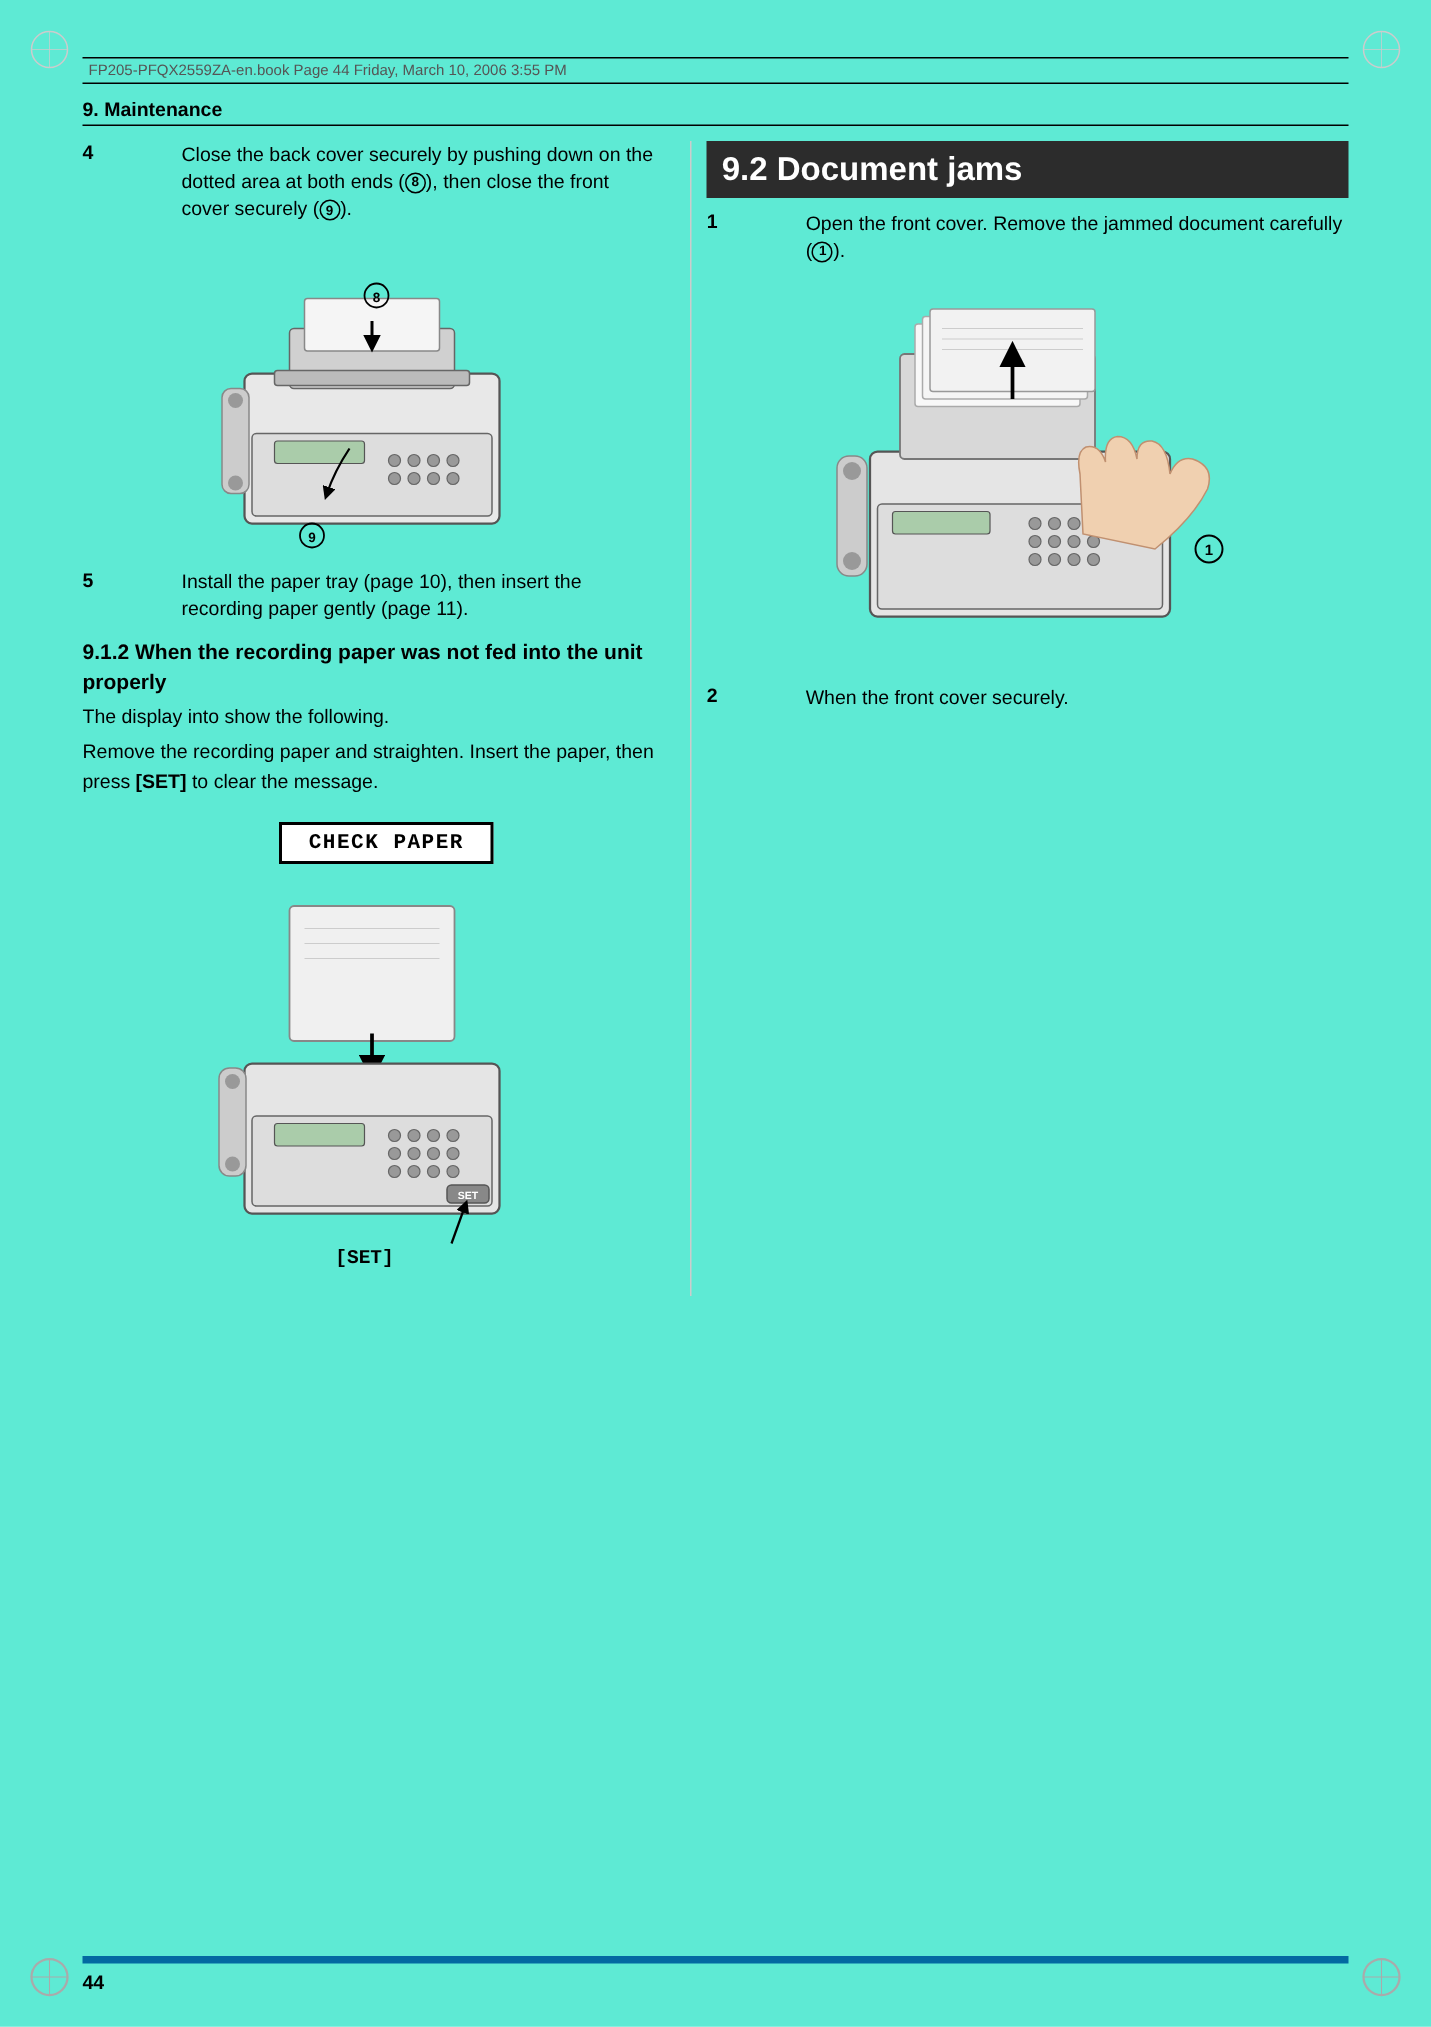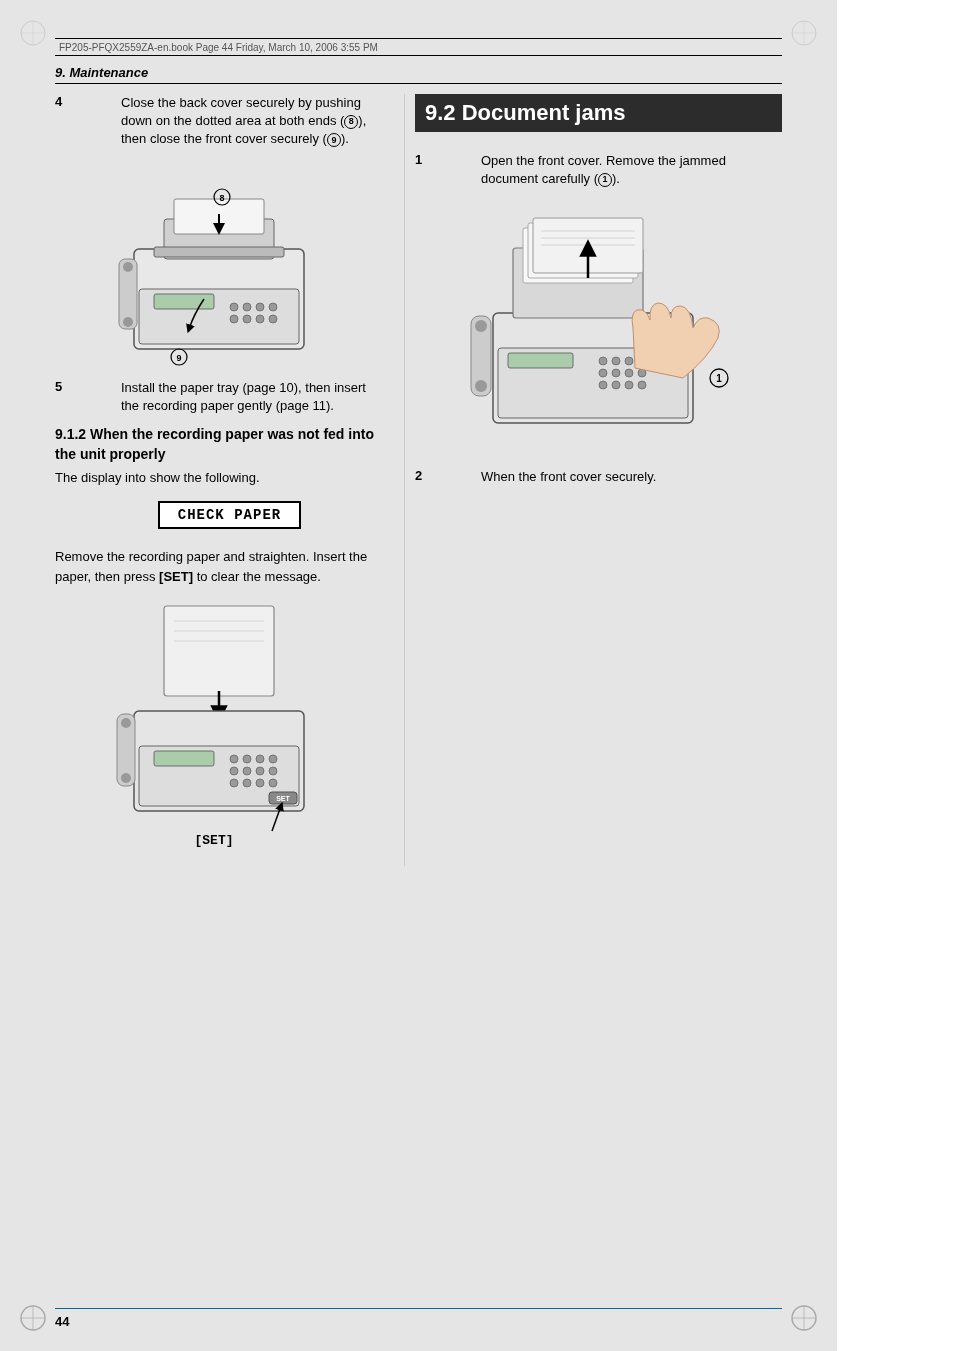--- a/index.html
+++ b/index.html
@@ -7,23 +7,23 @@
       width: 954px;
       min-height: 1351px;
       background: #fff;
       font-family: Arial, Helvetica, sans-serif;
       font-size: 13px;
       color: #000;
       position: relative;
     }
 
     .page-outer {
-      width: 837px;
+      width: 954px;
       min-height: 1351px;
-      background: #e5e5e5;
+      background: #5eead4;
       position: relative;
       padding: 17px;
     }
 
     
     .corner-mark {
       position: absolute;
       width: 30px;
       height: 30px;
     }
@@ -56,21 +56,20 @@
       position: absolute;
       top: 65px;
       left: 55px;
       right: 55px;
       bottom: 55px;
     }
 
     
     .section-header {
       font-size: 13px;
-      font-style: italic;
       font-weight: bold;
       color: #000;
       margin-bottom: 10px;
       padding-bottom: 3px;
       border-bottom: 1px solid #000;
     }
 
     
     .two-col {
       display: flex;
@@ -104,21 +103,21 @@
       font-size: 13px;
       line-height: 1.4;
       margin-left: 44px;
     }
 
     
     .section-title-box {
       background: #2c2c2c;
       color: #fff;
       padding: 6px 10px;
-      margin-bottom: 20px;
+      margin-bottom: 8px;
     }
     .section-title-box h2 {
       font-size: 22px;
       font-weight: bold;
       color: #fff;
     }
 
     
     .display-box {
       border: 2px solid #000;
@@ -170,21 +169,21 @@
       align-items: center;
       margin: 10px 0;
     }
 
     
     .footer {
       position: absolute;
       bottom: 22px;
       left: 55px;
       right: 55px;
-      border-top: 1px solid #0369a1;
+      border-top: 5px solid #0369a1;
       padding-top: 5px;
       display: flex;
     }
     .footer-num {
       font-size: 13px;
       font-weight: bold;
     }
 
     
     .circled {
@@ -303,26 +302,26 @@
         </div>
 
         <div class="step">
           <span class="step-num">5</span>
           <span class="step-text">Install the paper tray (page 10), then insert the recording paper gently (page 11).</span>
         </div>
 
         <div class="sub-heading">9.1.2 When the recording paper was not fed into the unit properly</div>
         <div style="font-size:13px; margin-bottom:6px;">The display into show the following.</div>
 
+        <div style="font-size:13px; line-height:1.5; margin-bottom:10px;">
+          Remove the recording paper and straighten. Insert the paper, then press <strong>[SET]</strong> to clear the message.
+        </div>
+
         <div style="display:flex; justify-content:center; margin: 8px 0 10px 0;">
           <div class="display-box">CHECK PAPER</div>
-        </div>
-
-        <div style="font-size:13px; line-height:1.5; margin-bottom:10px;">
-          Remove the recording paper and straighten. Insert the paper, then press <strong>[SET]</strong> to clear the message.
         </div>
 
         <div class="diagram-container">
           <svg width="220" height="260" viewBox="0 0 220 260">
 
             <rect x="55" y="10" width="110" height="90" rx="3" fill="#f0f0f0" stroke="#888" stroke-width="1.2"></rect>
 
             <line x1="65" y1="25" x2="155" y2="25" stroke="#ccc" stroke-width="0.7"></line>
             <line x1="65" y1="35" x2="155" y2="35" stroke="#ccc" stroke-width="0.7"></line>
             <line x1="65" y1="45" x2="155" y2="45" stroke="#ccc" stroke-width="0.7"></line>

